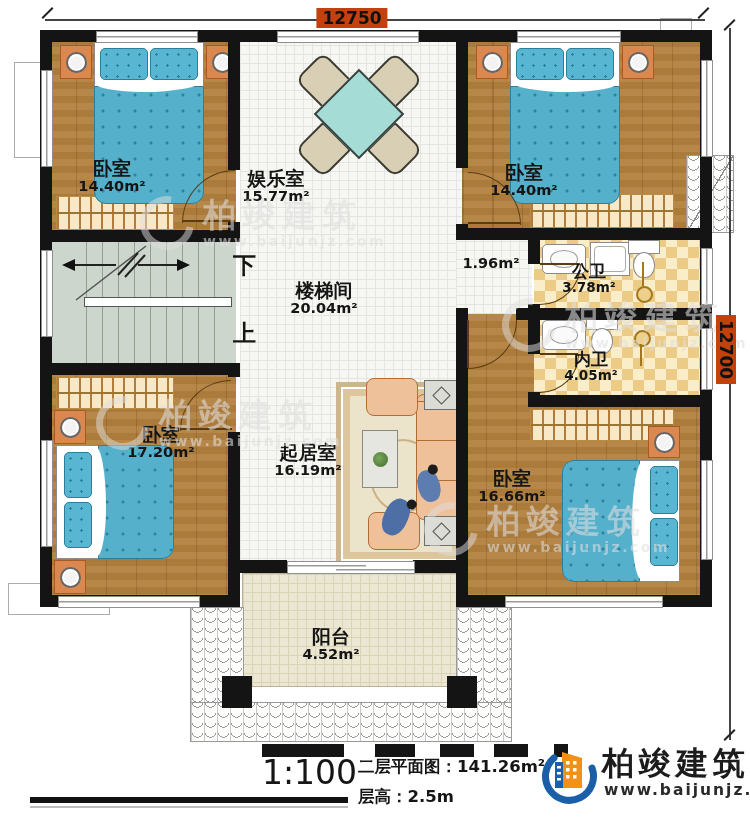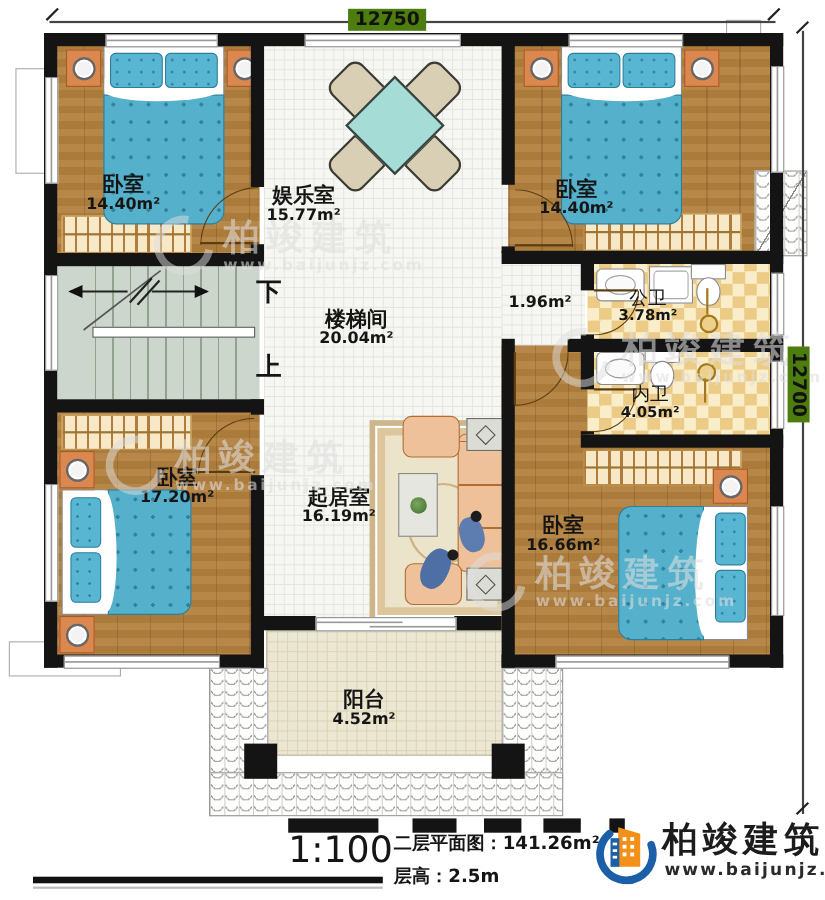--- a/index.html
+++ b/index.html
@@ -68,32 +68,32 @@
   .tank{position:absolute;background:#fff;border:1.5px solid #8a8a8a;z-index:12;}
   .bowl{position:absolute;background:#fff;border:1.5px solid #8a8a8a;border-radius:50% 50% 46% 46%;z-index:12;}
   .tub{position:absolute;background:#fff;border:1.5px solid #8a8a8a;z-index:12;}
   .tub::after{content:"";position:absolute;inset:3px;border:1px solid #aaa;border-radius:4px;}
   .knob{position:absolute;background:#ecd08b;border:2px solid #a3781c;border-radius:50%;z-index:12;}
   .stem{position:absolute;background:#a3781c;z-index:12;}
   
   .rlabel{position:absolute;z-index:50;text-align:center;line-height:1.08;transform:translateX(-50%);color:#151515;}
   .rname{font-size:19px;font-weight:bold;}
   .rarea{font-size:14.5px;font-weight:bold;}
-  .rname-s{font-size:17px;font-weight:normal;}
+  .rname-s{font-size:17px;font-weight:bold;}
   .rarea-s{font-size:13.5px;font-weight:bold;}
   .updown{position:absolute;z-index:50;font-size:23px;font-weight:bold;}
   
   .wm{position:absolute;z-index:60;display:flex;align-items:center;gap:9px;color:rgba(222,222,222,.58);pointer-events:none;}
   .wm-ic{width:40px;height:40px;border:7px solid rgba(222,222,222,.5);border-right-color:transparent;border-radius:50%;transform:rotate(-35deg);flex:0 0 auto;}
   .wm-name{font-size:33px;font-weight:bold;letter-spacing:7px;line-height:1;}
   .wm-url{font-size:14px;font-weight:bold;letter-spacing:2.5px;margin-top:2px;}
   
   .dimline{position:absolute;background:#444;z-index:70;}
   .tick{position:absolute;width:15px;height:2px;background:#222;z-index:70;transform:rotate(-45deg);}
-  .dimtext{position:absolute;z-index:71;font-weight:bold;font-size:17px;color:#111;background:#4d7c0f;padding:0 6px;}
+  .dimtext{position:absolute;z-index:71;font-weight:bold;font-size:17px;color:#111;background:#c2410c;padding:0 6px;}
   
   .tb-title{position:absolute;left:34px;top:744px;font-size:40px;font-weight:bold;letter-spacing:3px;z-index:80;}
   .tb-u1{position:absolute;left:30px;top:797px;width:318px;height:6px;background:#111;z-index:80;}
   .tb-u2{position:absolute;left:30px;top:806px;width:318px;height:2px;background:#bbb;z-index:80;}
   .tb-scale{position:absolute;left:262px;top:753px;font-size:33px;font-weight:400;z-index:80;}
   .tb-line{position:absolute;font-size:16.5px;font-weight:bold;z-index:80;}
   .brand-name{position:absolute;left:602px;top:742px;font-size:32px;font-weight:bold;letter-spacing:5px;color:#1c1c1c;z-index:80;}
   .brand-url{position:absolute;left:604px;top:781px;font-size:15.5px;font-weight:bold;letter-spacing:2px;color:#2a2a2a;z-index:80;}
 </style>
 </head>
@@ -270,21 +270,21 @@
     <div class="rarea">15.77m²</div>
   </div>
   <div class="rlabel" style="left:524px;top:162px;">
     <div class="rname">卧室</div>
     <div class="rarea">14.40m²</div>
   </div>
   <div class="rlabel" style="left:324px;top:280px;">
     <div class="rname">楼梯间</div>
     <div class="rarea">20.04m²</div>
   </div>
-  <div class="rlabel" style="left:491px;top:268px;">
+  <div class="rlabel" style="left:491px;top:256px;">
     <div class="rarea">1.96m²</div>
   </div>
   <div class="rlabel" style="left:589px;top:262px;">
     <div class="rname-s">公卫</div>
     <div class="rarea-s">3.78m²</div>
   </div>
   <div class="rlabel" style="left:591px;top:350px;">
     <div class="rname-s">内卫</div>
     <div class="rarea-s">4.05m²</div>
   </div>

